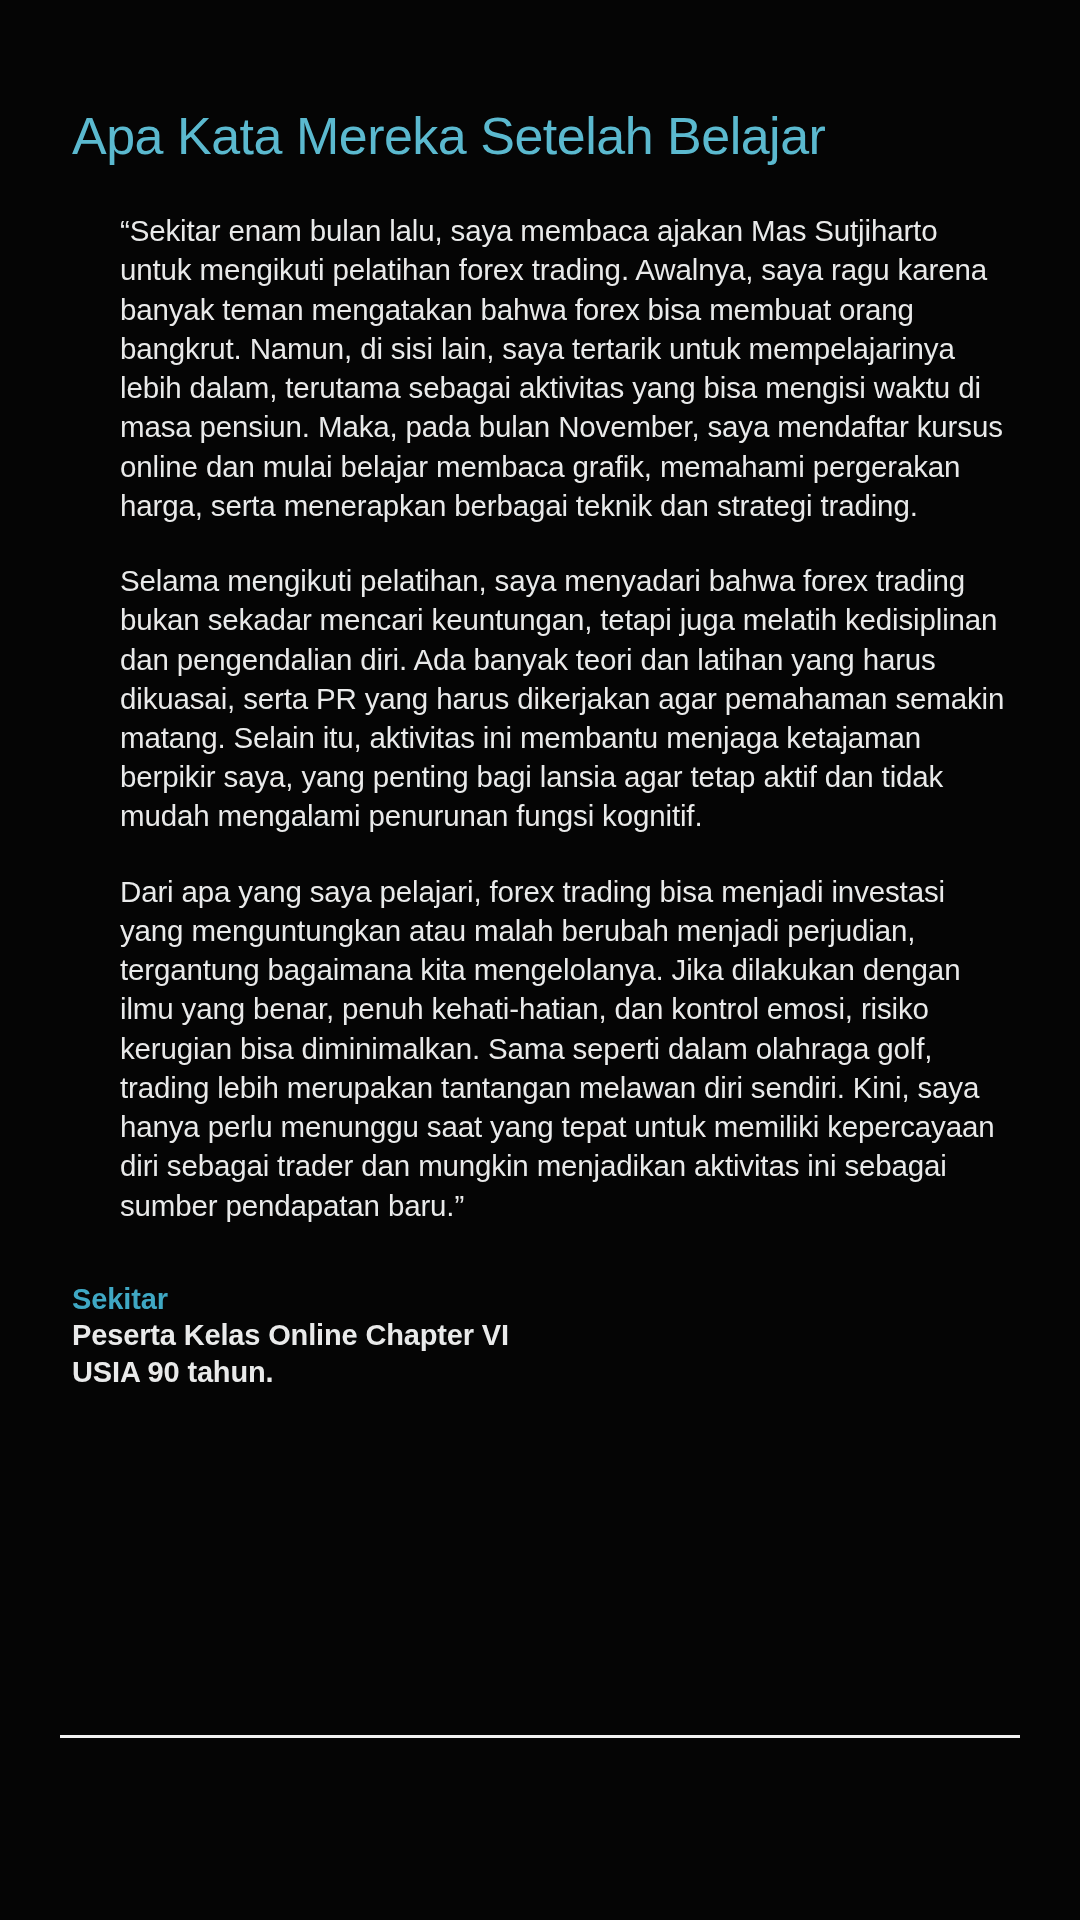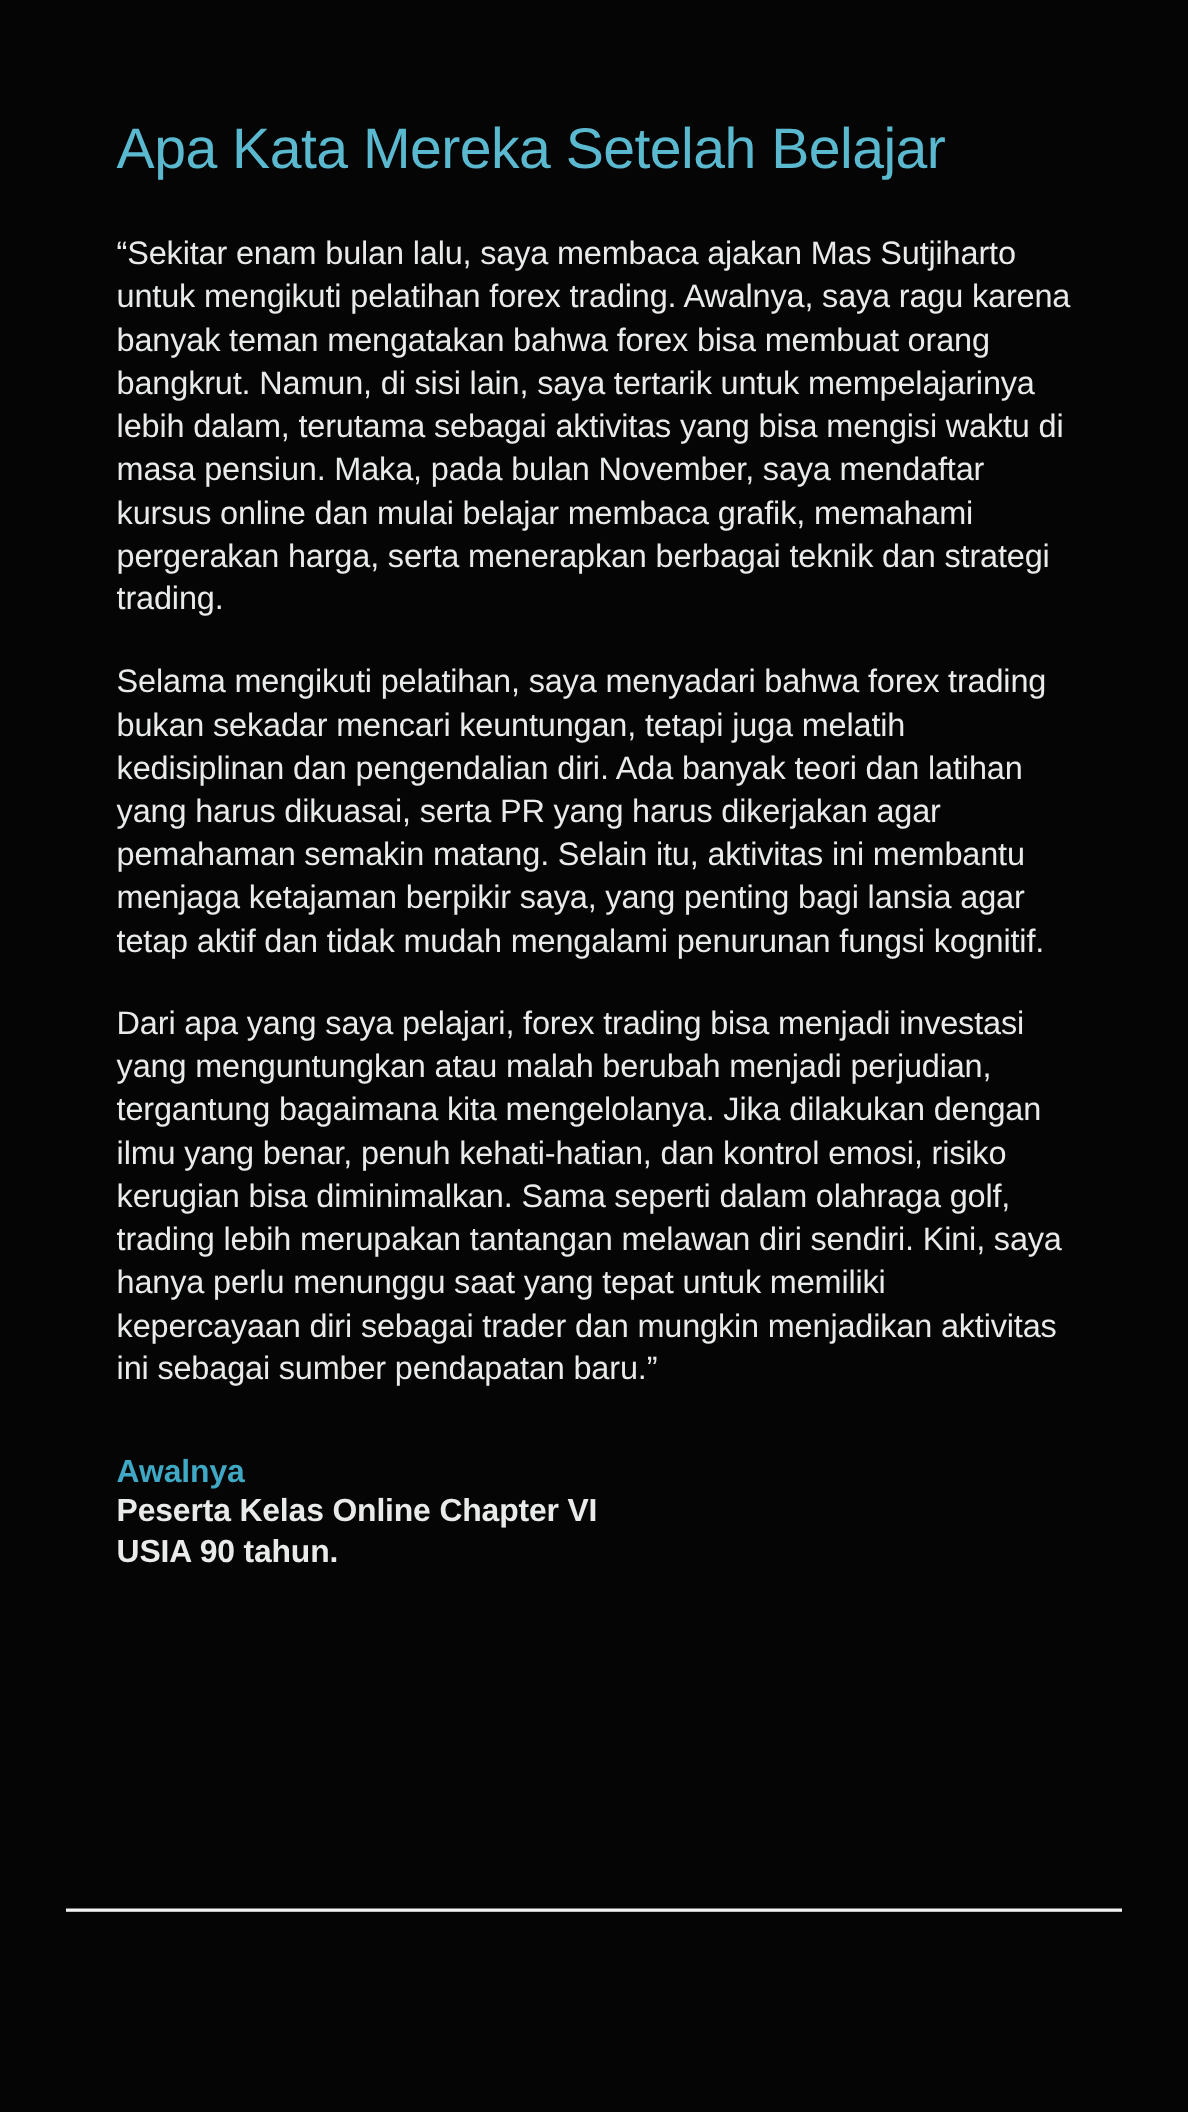--- a/index.html
+++ b/index.html
@@ -12,33 +12,34 @@
     height: 1920px;
     font-family: "Liberation Sans", sans-serif;
     -webkit-font-smoothing: antialiased;
   }
   .page {
     position: relative;
     width: 1080px;
     height: 1920px;
     background: #050505;
     box-sizing: border-box;
-    padding: 0 106px;
+    padding: 0 72px;
   }
   .testimonial-title {
     color: #5bb9cf;
     font-size: 52px;
     font-weight: 400;
     letter-spacing: -0.5px;
     line-height: 1.1;
     margin: 0;
     padding-top: 108px;
   }
   .body-block {
     margin-top: 46px;
+    margin-left: 48px;
   }
   .para {
     color: #e9eaea;
     font-size: 29.5px;
     line-height: 1.33;
     letter-spacing: -0.15px;
     margin: 0 0 36px 0;
     text-align: left;
   }
   .para:last-of-type {
@@ -77,20 +78,20 @@
 
   <h1 class="testimonial-title">Apa Kata Mereka Setelah Belajar</h1>
 
   <div class="body-block">
     <p class="para">“Sekitar enam bulan lalu, saya membaca ajakan Mas Sutjiharto untuk mengikuti pelatihan forex trading. Awalnya, saya ragu karena banyak teman mengatakan bahwa forex bisa membuat orang bangkrut. Namun, di sisi lain, saya tertarik untuk mempelajarinya lebih dalam, terutama sebagai aktivitas yang bisa mengisi waktu di masa pensiun. Maka, pada bulan November, saya mendaftar kursus online dan mulai belajar membaca grafik, memahami pergerakan harga, serta menerapkan berbagai teknik dan strategi trading.</p>
     <p class="para">Selama mengikuti pelatihan, saya menyadari bahwa forex trading bukan sekadar mencari keuntungan, tetapi juga melatih kedisiplinan dan pengendalian diri. Ada banyak teori dan latihan yang harus dikuasai, serta PR yang harus dikerjakan agar pemahaman semakin matang. Selain itu, aktivitas ini membantu menjaga ketajaman berpikir saya, yang penting bagi lansia agar tetap aktif dan tidak mudah mengalami penurunan fungsi kognitif.</p>
     <p class="para">Dari apa yang saya pelajari, forex trading bisa menjadi investasi yang menguntungkan atau malah berubah menjadi perjudian, tergantung bagaimana kita mengelolanya. Jika dilakukan dengan ilmu yang benar, penuh kehati-hatian, dan kontrol emosi, risiko kerugian bisa diminimalkan. Sama seperti dalam olahraga golf, trading lebih merupakan tantangan melawan diri sendiri. Kini, saya hanya perlu menunggu saat yang tepat untuk memiliki kepercayaan diri sebagai trader dan mungkin menjadikan aktivitas ini sebagai sumber pendapatan baru.”</p>
   </div>
 
   <div class="attribution">
-    <div class="attribution-name">Awalnya</div>
+    <div class="attribution-name">Sekitar</div>
     <div class="attribution-line">Peserta Kelas Online Chapter VI</div>
     <div class="attribution-line">USIA 90 tahun.</div>
   </div>
 
   <div class="rule"></div>
 
 </div>
 
 </body></html>

